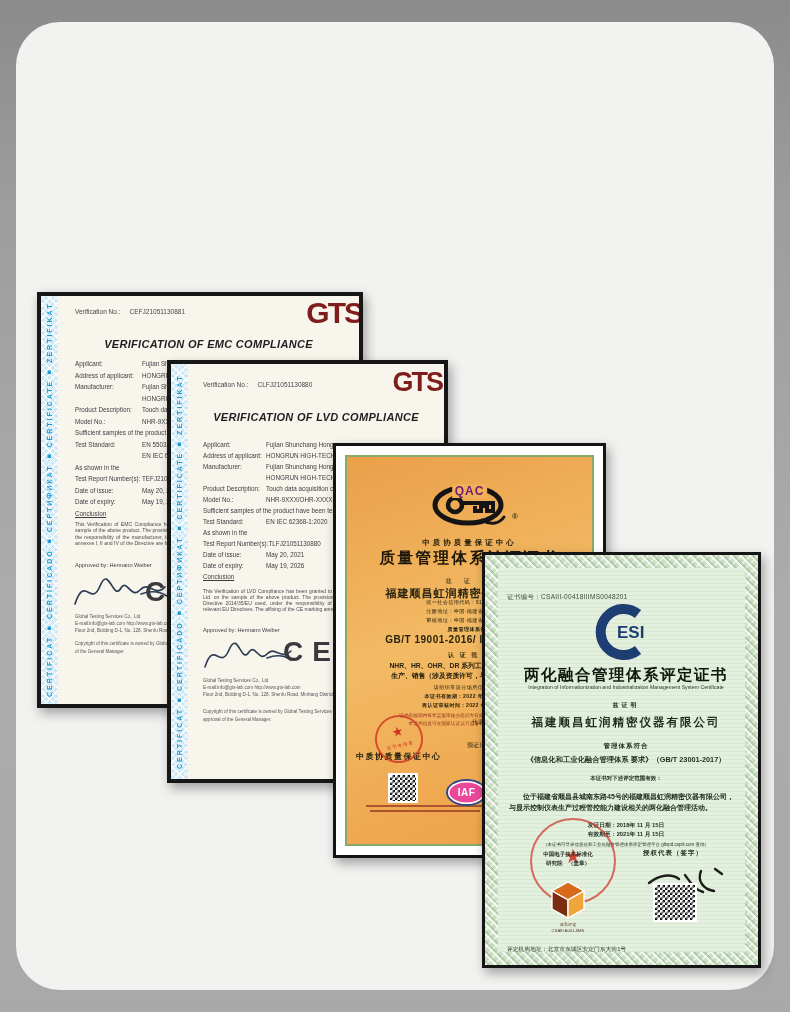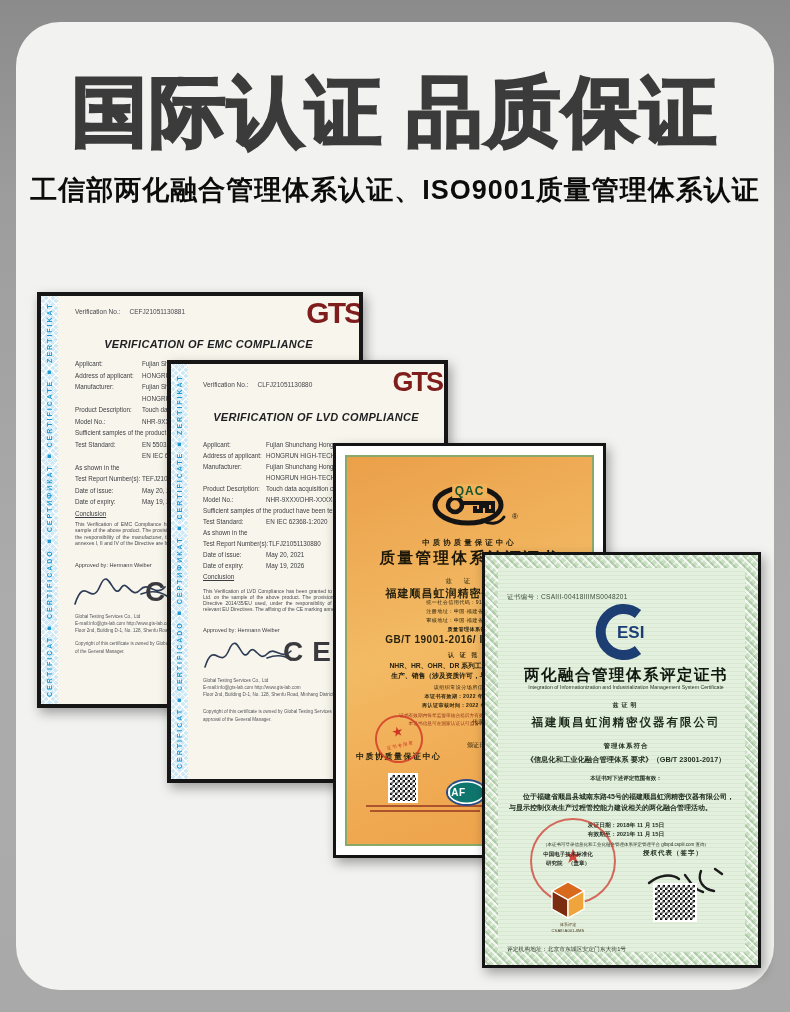--- a/index.html
+++ b/index.html
@@ -41,21 +41,21 @@
   .ce{font-size:28px;font-weight:bold;color:#3a3a3e;letter-spacing:9px;line-height:1;}
   .foot{font-size:4.6px;color:#55565a;white-space:nowrap;}
   .copyright{font-size:4.6px;line-height:7.5px;color:#55565a;}
 
   
   .cert-qms{left:333px;top:443px;width:267px;height:409px;background:#ffffff;border:3px solid #141414;}
   .qms-frame{left:9px;top:9px;right:9px;bottom:9px;border:2px solid #87aa6b;
      background:linear-gradient(160deg,#eb9f49 0%,#f3ba64 45%,#efa850 80%,#eda04a 100%);}
   .qms-center{left:0;right:0;text-align:center;color:#27220f;}
   .qac-wrap{left:50%;transform:translateX(-50%);top:34px;width:96px;height:58px;}
-  .qac-text{left:50%;transform:translateX(-50%);top:38px;background:#f1b159;padding:0 3px;font-size:12px;font-weight:bold;color:#14532d;letter-spacing:1px;}
+  .qac-text{left:50%;transform:translateX(-50%);top:38px;background:#f1b159;padding:0 3px;font-size:12px;font-weight:bold;color:#701a75;letter-spacing:1px;}
   .qac-reg{left:176px;top:66px;font-size:8px;color:#141414;}
   .qms-org{top:92px;font-size:7.5px;font-weight:bold;letter-spacing:3px;}
   .qms-title{top:102px;font-size:15.5px;font-weight:bold;letter-spacing:2.5px;color:#1c1708;}
   .qms-attest{top:131px;font-size:6.5px;letter-spacing:5px;}
   .qms-company{top:140px;font-size:11px;font-weight:bold;letter-spacing:1px;}
   .qms-small{font-size:5.1px;letter-spacing:.4px;}
   .qms-standard{top:188px;font-size:10px;font-weight:bold;letter-spacing:.5px;}
   .qms-scopelbl{top:205px;font-size:6px;font-weight:bold;letter-spacing:2px;}
   .qms-scope{font-size:6.8px;font-weight:bold;}
   .qms-note{font-size:4.7px;color:#93371f;}
@@ -67,22 +67,22 @@
   .seal .stxt{position:absolute;left:0;right:0;text-align:center;color:#cd2c20;}
   .qms-seal{left:39px;top:269px;width:44px;height:44px;transform:rotate(-12deg);opacity:.92;}
   .qms-seal .star{top:7px;font-size:13px;}
   .qms-seal .stxt{top:26px;font-size:4.5px;letter-spacing:1px;}
   .qr{background-color:#fff;border:2px solid #fff;
       background-image:linear-gradient(45deg,#151515 25%,transparent 25%,transparent 75%,#151515 75%),
                        linear-gradient(45deg,#151515 25%,transparent 25%,transparent 75%,#151515 75%);
       background-size:5px 5px;background-position:0 0,2.5px 2.5px;}
   .qms-qr{left:52px;top:327px;width:26px;height:26px;}
   .redline{height:2px;background:rgba(150,55,35,.75);}
-  .iaf{left:112px;top:335px;width:37px;height:23px;background:#0f766e;border-radius:50%;
-       display:flex;align-items:center;justify-content:flex-start;box-shadow:inset 0 0 0 1.5px #fff,0 0 0 2px #2b4c86;
+  .iaf{left:112px;top:335px;width:37px;height:23px;background:#ec4899;border-radius:50%;
+       display:flex;align-items:center;justify-content:center;box-shadow:inset 0 0 0 1.5px #fff,0 0 0 2px #2b4c86;
        font-size:10px;font-weight:bold;color:#fff;letter-spacing:.5px;}
   .iaf span{position:static;}
 
   
   .cert-iims{left:482px;top:552px;width:273px;height:410px;border:3px solid #141414;
      background-color:#c9dfc2;
      background-image:repeating-linear-gradient(45deg,rgba(255,255,255,.7) 0 2px,rgba(125,165,120,.35) 2px 4px,transparent 4px 7px),
                       repeating-linear-gradient(-45deg,rgba(255,255,255,.5) 0 2px,transparent 2px 6px);}
   .iims-paper{left:13px;top:13px;right:13px;bottom:13px;background:#e4f0de;
      background-image:repeating-linear-gradient(0deg,rgba(125,165,125,.12) 0 1px,transparent 1px 4px);}
@@ -108,22 +108,20 @@
   .cubetxt{left:48px;width:70px;text-align:center;font-size:4.2px;color:#4a3a20;line-height:5.5px;}
   .iims-qr{left:168px;top:328px;width:40px;height:35px;}
   .iims-foot{left:22px;top:390px;font-size:5.8px;color:#2c3a2c;}
 </style>
 </head>
 <body>
 
 <div id="app">
   <div class="card"></div>
 
-  <div class="page-title">国际认证 品质保证</div>
-  <div class="page-sub sub1">工信部两化融合管理体系认证、ISO9001质量管理体系认证</div>
 
   <div class="cert cream" style="left:37px;top:292px;width:318px;height:408px;z-index:1;">
     <div class="strip">
       <span>CERTIFICAT ■ CERTIFICADO ■ СЕРТИФИКАТ ■ CERTIFICATE ■ ZERTIFIKAT</span>
     </div>
     <div class="verif" style="left:34px;top:12px;">
       <span>Verification No.:</span>
       <span>CEFJ21051130881</span>
     </div>
     <div class="gts-logo" style="right:-3px;top:2px;">GTS</div>

